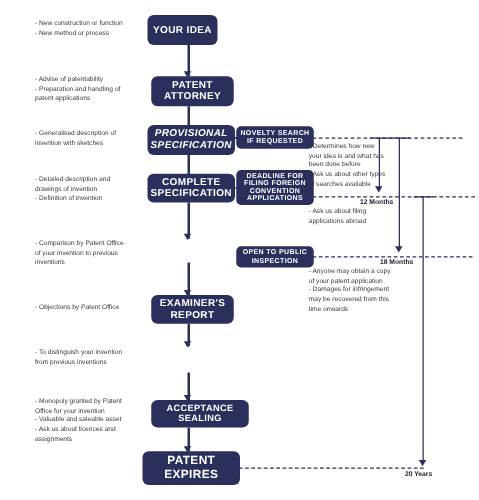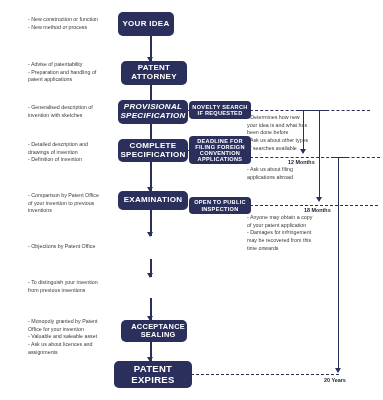--- a/index.html
+++ b/index.html
@@ -106,36 +106,36 @@
   <div class="vline" style="left:150px;top:124px;height:20px;"></div>
   <div class="arrowhead" style="left:147px;top:140px;"></div>
 
   <div class="box main" style="left:118px;top:139px;width:70px;height:23px;">
     <span>COMPLETE<br>SPECIFICATION</span>
   </div>
 
   <div class="vline" style="left:150px;top:162px;height:29px;"></div>
   <div class="arrowhead" style="left:147px;top:187px;"></div>
 
-  <div class="box main" style="left:118px;top:191px;width:70px;height:19px;">
-    <span>EXAMINATION</span>
-  </div>
 
   <div class="vline" style="left:150px;top:210px;height:26px;"></div>
   <div class="arrowhead" style="left:147px;top:232px;"></div>
 
+  <div class="box main" style="left:121px;top:236px;width:66px;height:23px;">
+    <span>EXAMINER'S<br>REPORT</span>
+  </div>
 
   <div class="vline" style="left:150px;top:259px;height:18px;"></div>
   <div class="arrowhead" style="left:147px;top:273px;"></div>
 
 
   <div class="vline" style="left:150px;top:298px;height:22px;"></div>
   <div class="arrowhead" style="left:147px;top:316px;"></div>
 
-  <div class="box main" style="left:121px;top:320px;width:66px;height:22px;font-size:7.4px;justify-content:flex-end;">
+  <div class="box main" style="left:121px;top:320px;width:78px;height:22px;font-size:7.4px;">
     <span>ACCEPTANCE<br>SEALING</span>
   </div>
 
   <div class="vline" style="left:150px;top:342px;height:19px;"></div>
   <div class="arrowhead" style="left:147px;top:357px;"></div>
 
   <div class="box big" style="left:114px;top:361px;width:78px;height:27px;">
     <span>PATENT<br>EXPIRES</span>
   </div>
 

